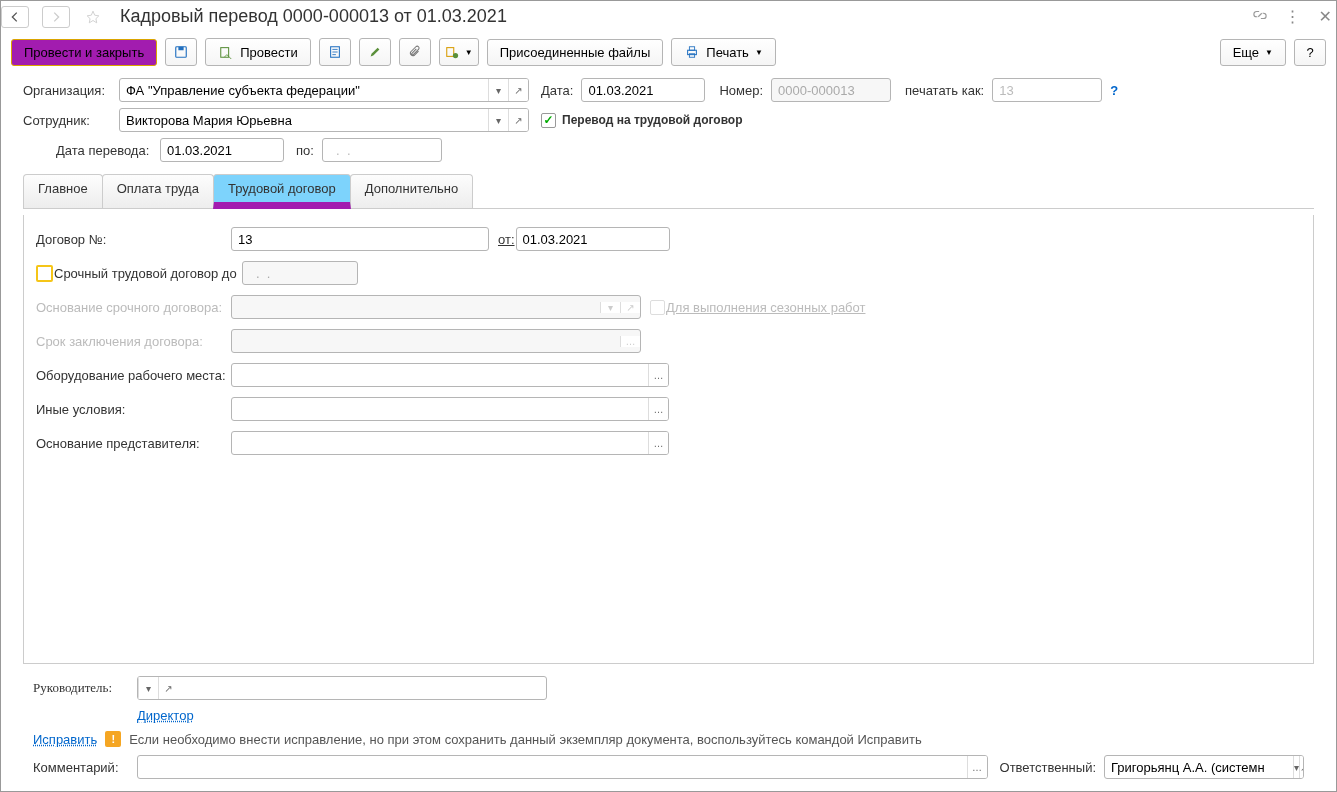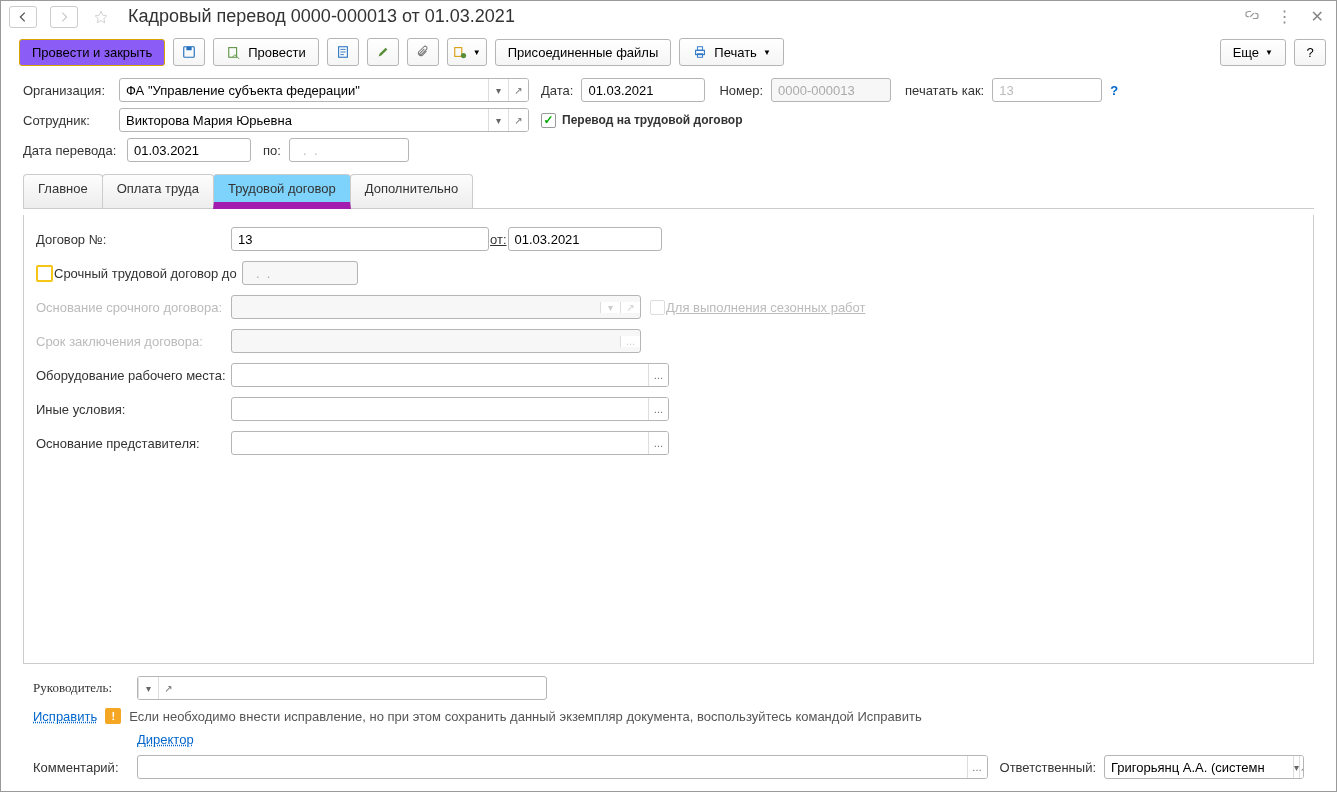--- a/index.html
+++ b/index.html
@@ -1,27 +1,27 @@
 <!DOCTYPE html>
 <html><head>
 <meta charset="utf-8">
 <style>
 * { box-sizing: border-box; margin: 0; padding: 0; font-family: Arial, sans-serif; }
 body { background: #fff; font-size: 13px; color: #333; }
 .window { width: 1337px; height: 792px; border: 1px solid #999; position: relative; display: flex; flex-direction: column; }
-.titlebar { display: flex; align-items: center; padding: 4px 8px; gap: 13px; }
+.titlebar { display: flex; align-items: center; padding: 4px 0; gap: 13px; }
 .nav-btn { width: 28px; height: 22px; border: 1px solid #ccc; background: #fff; border-radius: 3px; display: flex; align-items: center; justify-content: center; color: #666; cursor: pointer; }
 .nav-btn.disabled { color: #ccc; }
 .star-icon { width: 20px; height: 20px; display: flex; align-items: center; justify-content: center; color: #ccc; }
 .wnd-title { font-size: 18px; flex: 1; margin-left: 4px; }
 .title-actions { display: flex; gap: 10px; color: #888; align-items: center; }
 .title-act { cursor: pointer; padding: 2px 4px; font-size: 16px; }
 .toolbar { display: flex; align-items: center; padding: 6px 10px; gap: 8px; }
 .btn { border: 1px solid #b5b5b5; background: linear-gradient(#fff,#f5f5f5); border-radius: 3px; padding: 5px 12px; font-size: 13px; cursor: pointer; display: inline-flex; align-items: center; gap: 6px; min-height: 26px; }
-.btn-yellow { background: #8b5cf6; border-color: #daa500; font-weight: 400; margin-left: 8px; }
+.btn-yellow { background: #a21caf; border-color: #daa500; font-weight: 400; }
 .btn-icon { width: 32px; padding: 5px; justify-content: center; }
 .icon-sq { width: 16px; height: 16px; display: inline-flex; align-items: center; justify-content: center; }
 .spacer { flex: 1; }
 .form-area { padding: 6px 22px; display: flex; flex-direction: column; gap: 6px; flex: 1; }
 .row { display: flex; align-items: center; gap: 8px; }
 .lbl { min-width: 88px; }
 .lbl2 { min-width: auto; }
 .input-group { display: flex; align-items: stretch; height: 24px; border: 1px solid #b5b5b5; border-radius: 3px; background: #fff; overflow: hidden; }
 .input-group input { border: none; padding: 0 6px; font-size: 13px; flex: 1; outline: none; background: transparent; }
 .input-group.disabled { background: #f7f7f7; align-items: center; }
@@ -177,21 +177,21 @@
         <div class="ig-btn">▾</div>
         <div class="ig-btn">↗</div>
       </div>
       <label class="check-lbl" style="margin-left:4px;">
         <span class="checkbox">✓</span>
         <span>Перевод на трудовой договор</span>
       </label>
     </div>
 
     <div class="row">
-      <span class="lbl" style="min-width:96px;">Дата перевода:</span>
+      <span class="lbl" style="min-width:96px;margin-left:33px;">Дата перевода:</span>
       <div class="input-group" style="width:124px;">
         <input value="01.03.2021" style="">
 
       </div>
       <span class="lbl2" style="margin-left:4px;">по:</span>
       <div class="input-group" style="width:120px;">
         <input style="color: rgb(187, 187, 187);" value="  .  .    ">
 
       </div>
     </div>
@@ -202,21 +202,21 @@
       <div class="tab active">Трудовой договор</div>
       <div class="tab">Дополнительно</div>
     </div>
 
     <div class="tab-body">
       <div class="field-row">
         <span class="field-lbl">Договор №:</span>
         <div class="input-group" style="width:258px;">
           <input value="13" style="">
         </div>
-        <span class="lbl2" style="text-decoration:underline;">от:</span>
+        <span class="lbl2" style="margin-left:8px;text-decoration:underline;">от:</span>
         <div class="input-group" style="width:154px;">
           <input value="01.03.2021" style="">
 
         </div>
       </div>
 
       <div class="field-row">
         <span class="hl-check"></span>
         <span>Срочный трудовой договор до</span>
         <div class="input-group disabled" style="width:116px; margin-left:4px;">
@@ -270,27 +270,27 @@
     </div>
 
     <div class="footer">
       <div class="row">
         <span class="lbl" style="min-width:96px;font-family:Liberation Serif, serif;">Руководитель:</span>
         <div class="input-group" style="width:410px;">
           <div class="ig-btn">▾</div>
           <div class="ig-btn">↗</div>
         </div>
       </div>
+      <div class="row" style="padding-left:104px;">
+        <span class="link">Директор</span>
+      </div>
       <div class="row">
         <span class="link">Исправить</span>
         <span class="warn-icon">!</span>
         <span style="color:#555;">Если необходимо внести исправление, но при этом сохранить данный экземпляр документа, воспользуйтесь командой Исправить</span>
-      </div>
-      <div class="row" style="padding-left:104px;">
-        <span class="link">Директор</span>
       </div>
       <div class="comment-row">
         <span class="lbl" style="min-width:96px;">Комментарий:</span>
         <div class="input-group" style="flex:1;">
           <input style="">
           <div class="ig-btn">…</div>
         </div>
         <span class="lbl2" style="margin-left:4px;">Ответственный:</span>
         <div class="input-group" style="width:200px;">
           <input value="Григорьянц А.А. (системн" style="">

